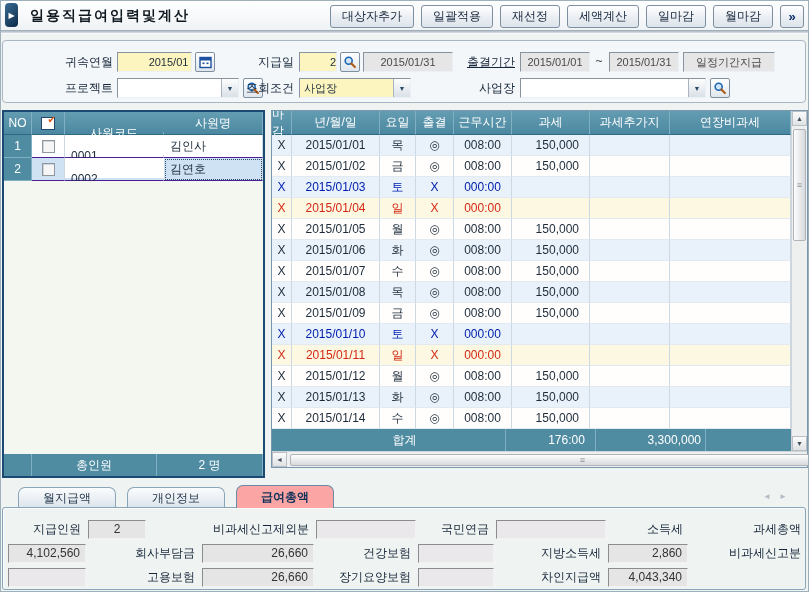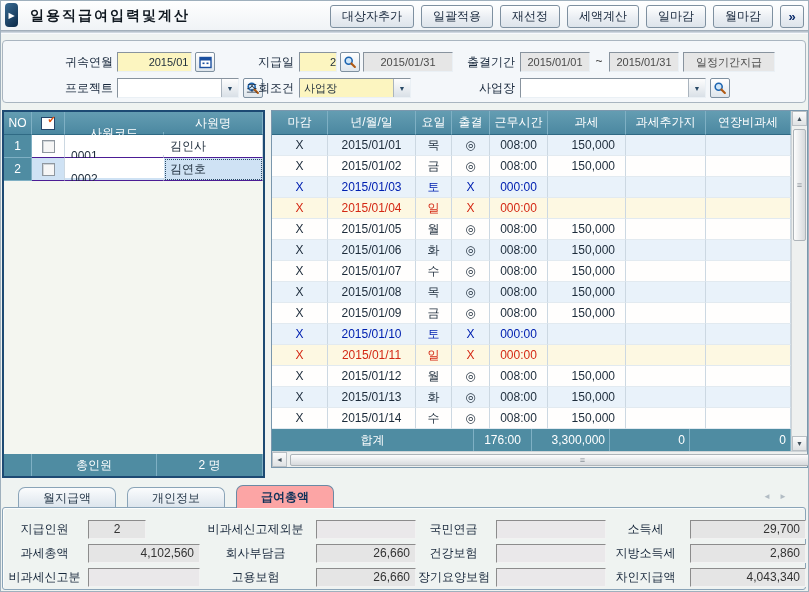--- a/index.html
+++ b/index.html
@@ -80,32 +80,32 @@
   .hdr-chk::after { content:'✔'; position:absolute; right:-2px; top:-4px; color:#e0520e; font-size:10px; font-weight:bold; }
 
   
   .panel-right { position:absolute; top:110px; left:271px; width:537px; height:358px;
     border:1px solid #7a97ad; background:#fff; display:flex; flex-direction:column; }
   .rg-main { display:flex; flex:1; overflow:hidden; }
   .rg-table { width:519px; display:flex; flex-direction:column; }
   .dg-header { display:flex; height:24px; background:linear-gradient(#649db2,#4a87a0); color:#fff; flex:none; }
   .dg-header > div { display:flex; align-items:center; justify-content:center;
     border-right:1px solid #7fb0c4; border-bottom:1px solid #2f6a84; font-size:12px; }
-  .w-closed{width:56px;flex:none} .w-date{width:88px;flex:none} .w-day{width:36px;flex:none}
+  .w-closed{width:20px;flex:none} .w-date{width:88px;flex:none} .w-day{width:36px;flex:none}
   .w-att{width:38px;flex:none} .w-hours{width:58px;flex:none} .w-tax{width:78px;flex:none}
   .w-extra{width:80px;flex:none} .w-ot{flex:1}
   .drow { display:flex; height:21px; background:#fffefd; flex:none; cursor:pointer; }
   .drow.alt { background:#e9f2fa; }
   .drow.sat { background:#e9f2fa; color:#0020b0; }
   .drow.sun { background:#fdf8e2; color:#d42814; }
   .dcell { display:flex; align-items:center; justify-content:center;
     border-right:1px solid #ccd8e2; border-bottom:1px solid #e2eaf0; font-size:12px; }
   .dcell.num { justify-content:flex-end; padding-right:10px; }
   .total-row { display:flex; height:22px; background:#4f8ca2; color:#fff; flex:none; margin-top:auto; }
-  .total-row > div { display:flex; align-items:center; justify-content:center; border-right:1px solid #7fb0c4; }
+  .total-row > div { display:flex; align-items:center; justify-content:center; border-right:1px solid #7fb0c4;margin-left:32px; }
   .t-label { width:202px; flex:none; }
   .total-row .num { justify-content:flex-end; padding-right:4px; }
 
   
   .vscroll { width:16px; background:#eef0ef; border-left:1px solid #cfd4d8; display:flex; flex-direction:column; }
   .hscroll { height:16px; background:#eef0ef; border-top:1px solid #cfd4d8; display:flex; flex:none; }
   .sbtn { width:15px; height:15px; flex:none; background:linear-gradient(#fbfbfb,#dfe2e4);
     border:1px solid #b9bfc4; display:flex; align-items:center; justify-content:center;
     font-size:7px; color:#43515c; cursor:pointer; }
   .vthumb { margin:3px 1px; height:112px; width:13px;
@@ -128,21 +128,21 @@
     color:#b2bcc4; font-size:8px; }
   .tab-arrows span { cursor:pointer; }
 
   
   .panel-bottom { position:absolute; top:507px; left:2px; width:804px; height:83px;
     border:1px solid #8aa4b8; border-radius:3px; background:#eff3f1; z-index:2;
     box-shadow:inset 1px 1px 0 #fbfdfc; }
   .summary { position:absolute; top:9px; left:5px; display:grid;
     grid-template-columns:78px 112px 112px 100px 76px 110px 80px 116px;
     grid-auto-rows:24px; column-gap:2px; align-items:center; }
-  .s-label { text-align:center; padding-right:5px; color:#16263a; white-space:nowrap; font-size:12px; }
+  .s-label { text-align:right; padding-right:5px; color:#16263a; white-space:nowrap; font-size:12px; }
   .sunken { height:19px; background:#e5e5e5; border:1px solid; border-color:#8c8c8c #f2f2f2 #f2f2f2 #8c8c8c;
     display:flex; align-items:center; justify-content:flex-end; padding:0 5px; color:#333; font-size:12px; }
   .sunken.empty { background:#eae8ea; }
   .sunken.short { width:58px; justify-content:center; }
 
   svg { display:block; }
 </style>
 </head>
 <body>
 
@@ -185,21 +185,21 @@
   <button class="icon-btn" style="left:337px;top:11px;">
     <svg width="14" height="14" viewBox="0 0 16 16">
       <circle cx="6.5" cy="6.5" r="4" fill="#cfe6f8" stroke="#1c64b0" stroke-width="1.8"></circle>
       <line x1="9.6" y1="9.6" x2="13.6" y2="13.6" stroke="#b05a14" stroke-width="2.4" stroke-linecap="round"></line>
     </svg>
   </button>
   <div class="field disabled" style="left:360px;top:11px;width:90px;">
       <span>2015/01/31</span>
     </div>
 
-  <div class="flabel" style="left:462px;top:11px;width:50px;">출결기간</div>
+  <div class="flabel" style="left:462px;top:11px;width:50px;text-decoration:underline;">출결기간</div>
   <div class="field disabled" style="left:517px;top:11px;width:70px;">
       <span>2015/01/01</span>
     </div>
   <div class="tilde" style="left:590px;top:13px;">~</div>
   <div class="field disabled" style="left:606px;top:11px;width:70px;">
       <span>2015/01/31</span>
     </div>
   <div class="field disabled" style="left:680px;top:11px;width:92px;">
       <span>일정기간지급</span>
     </div>
@@ -489,23 +489,20 @@
       </div>
     <div class="s-label">비과세신고제외분</div>
     <div class="sunken empty">
         <span></span>
       </div>
     <div class="s-label">국민연금</div>
     <div class="sunken empty">
         <span></span>
       </div>
     <div class="s-label">소득세</div>
-    <div class="sunken">
-        <span>29,700</span>
-      </div>
 
     <div class="s-label">과세총액</div>
     <div class="sunken">
         <span>4,102,560</span>
       </div>
     <div class="s-label">회사부담금</div>
     <div class="sunken">
         <span>26,660</span>
       </div>
     <div class="s-label">건강보험</div>

